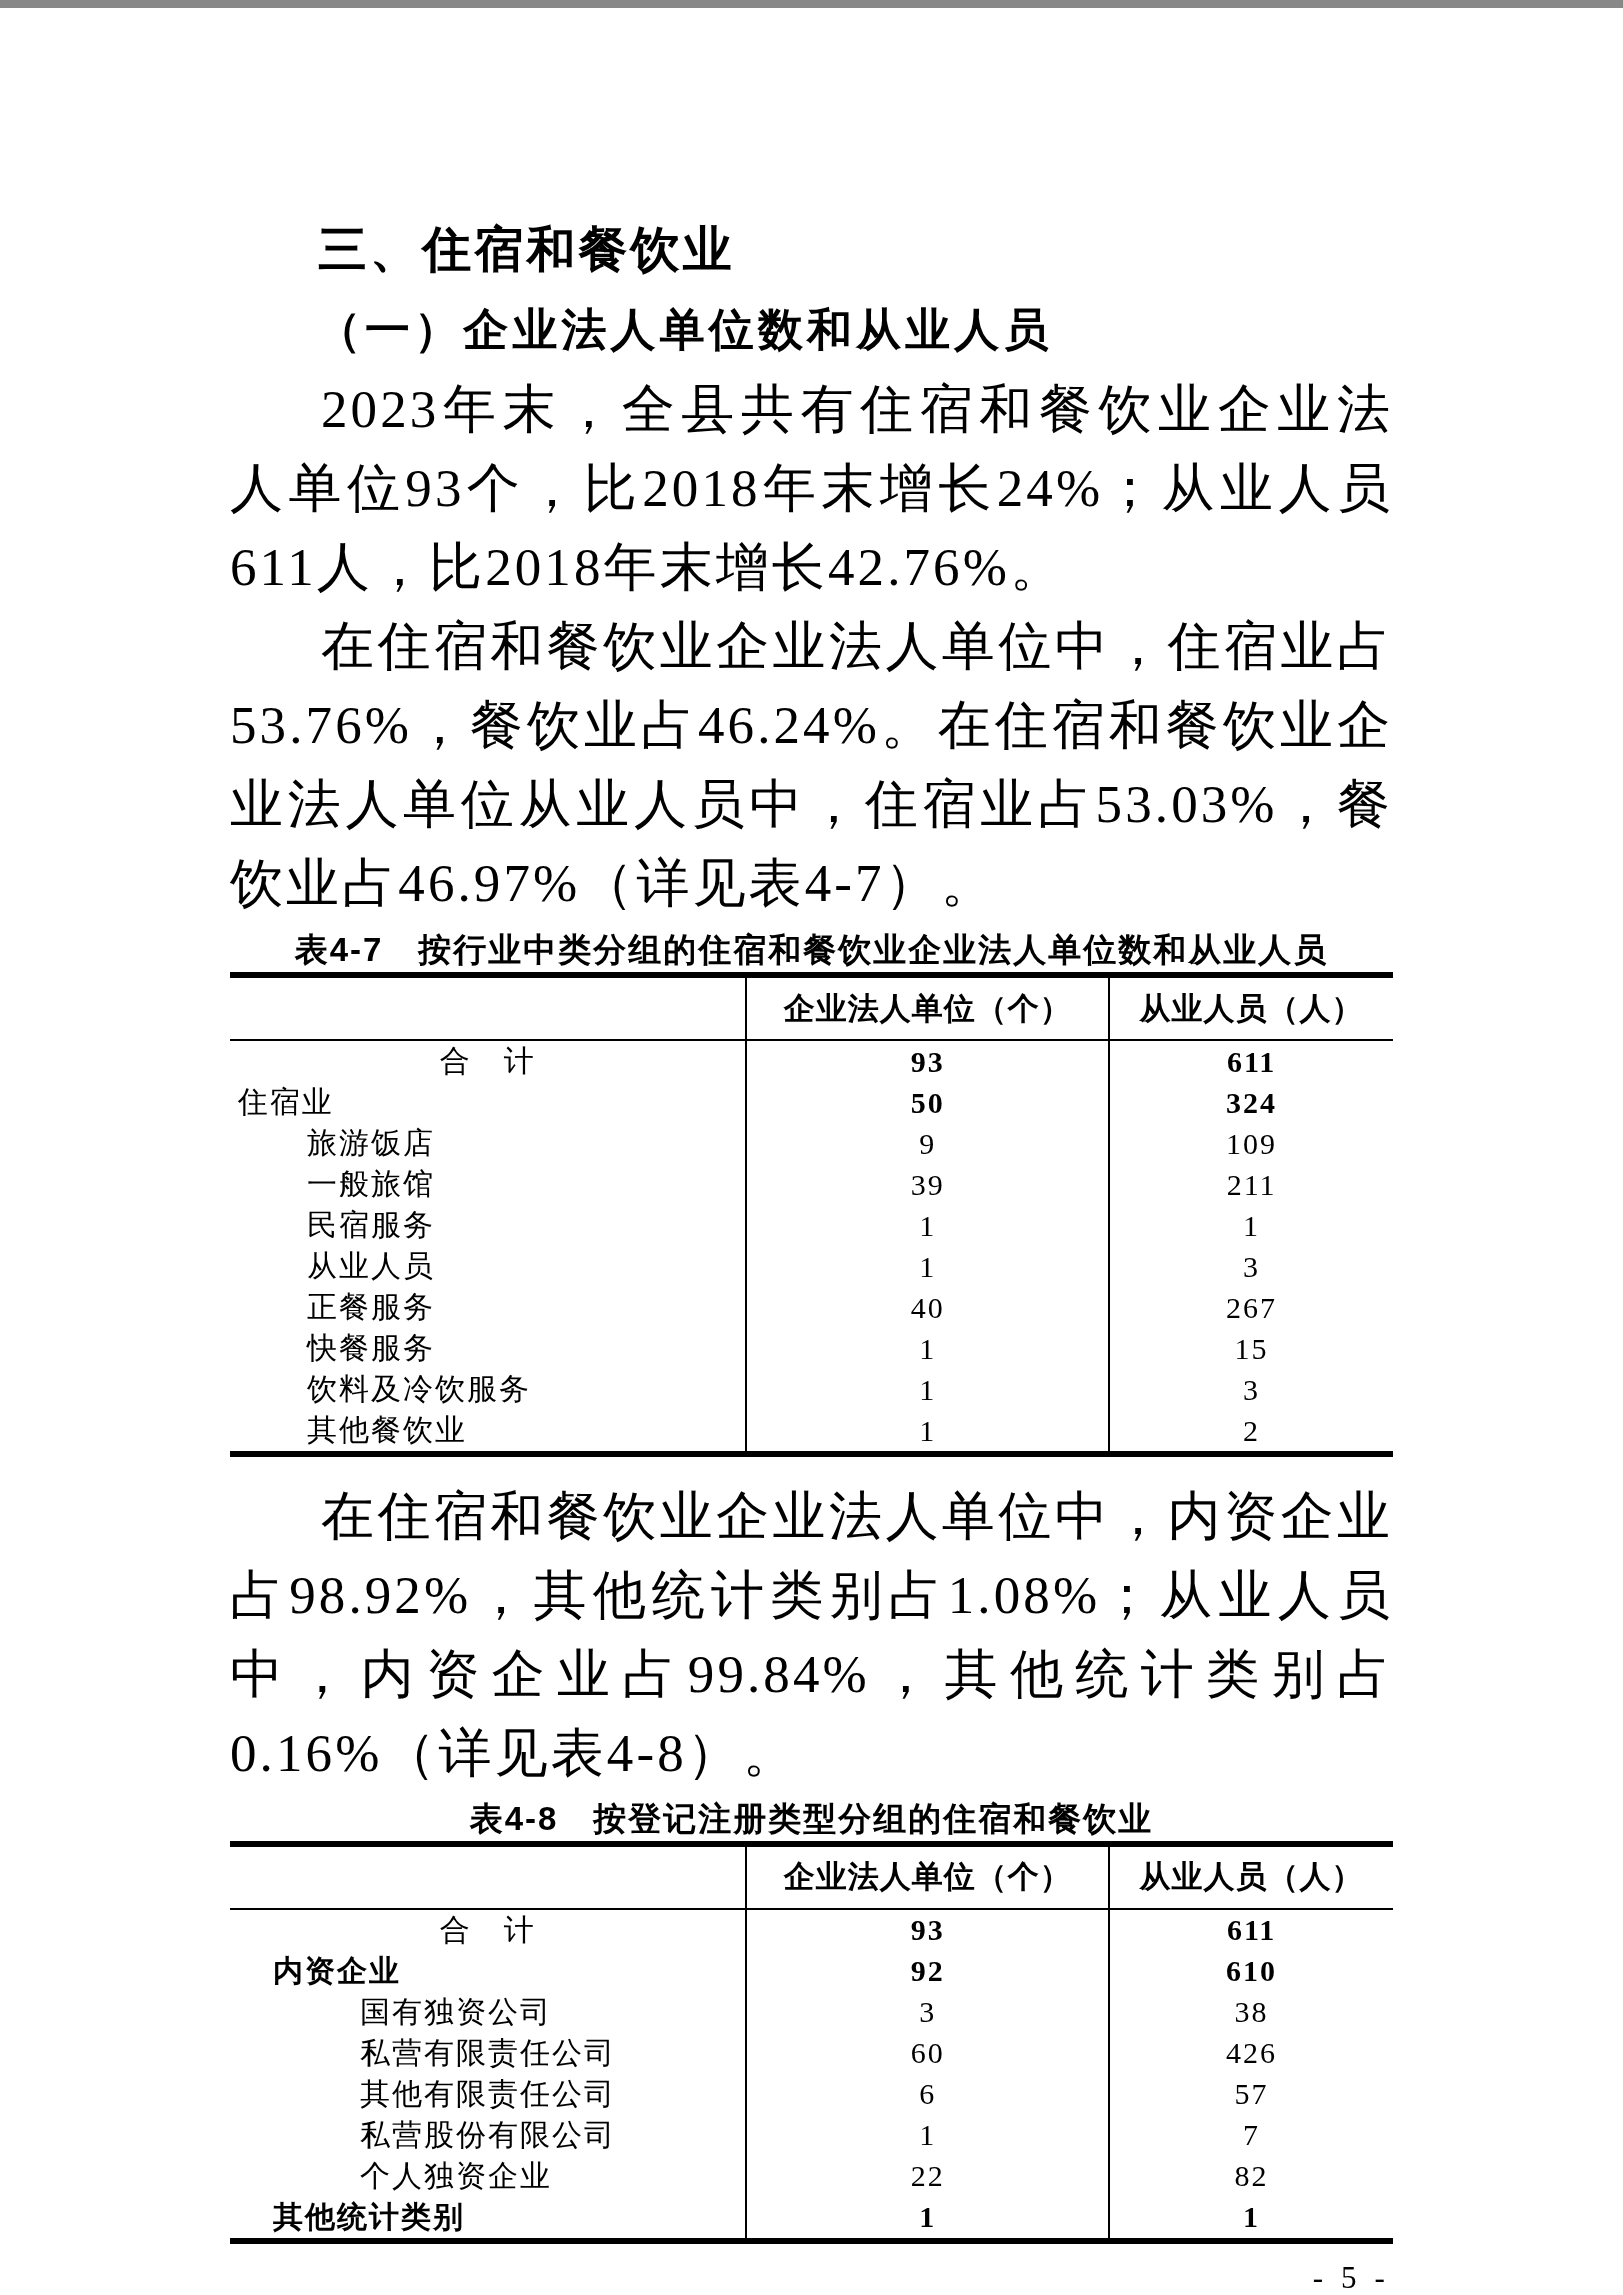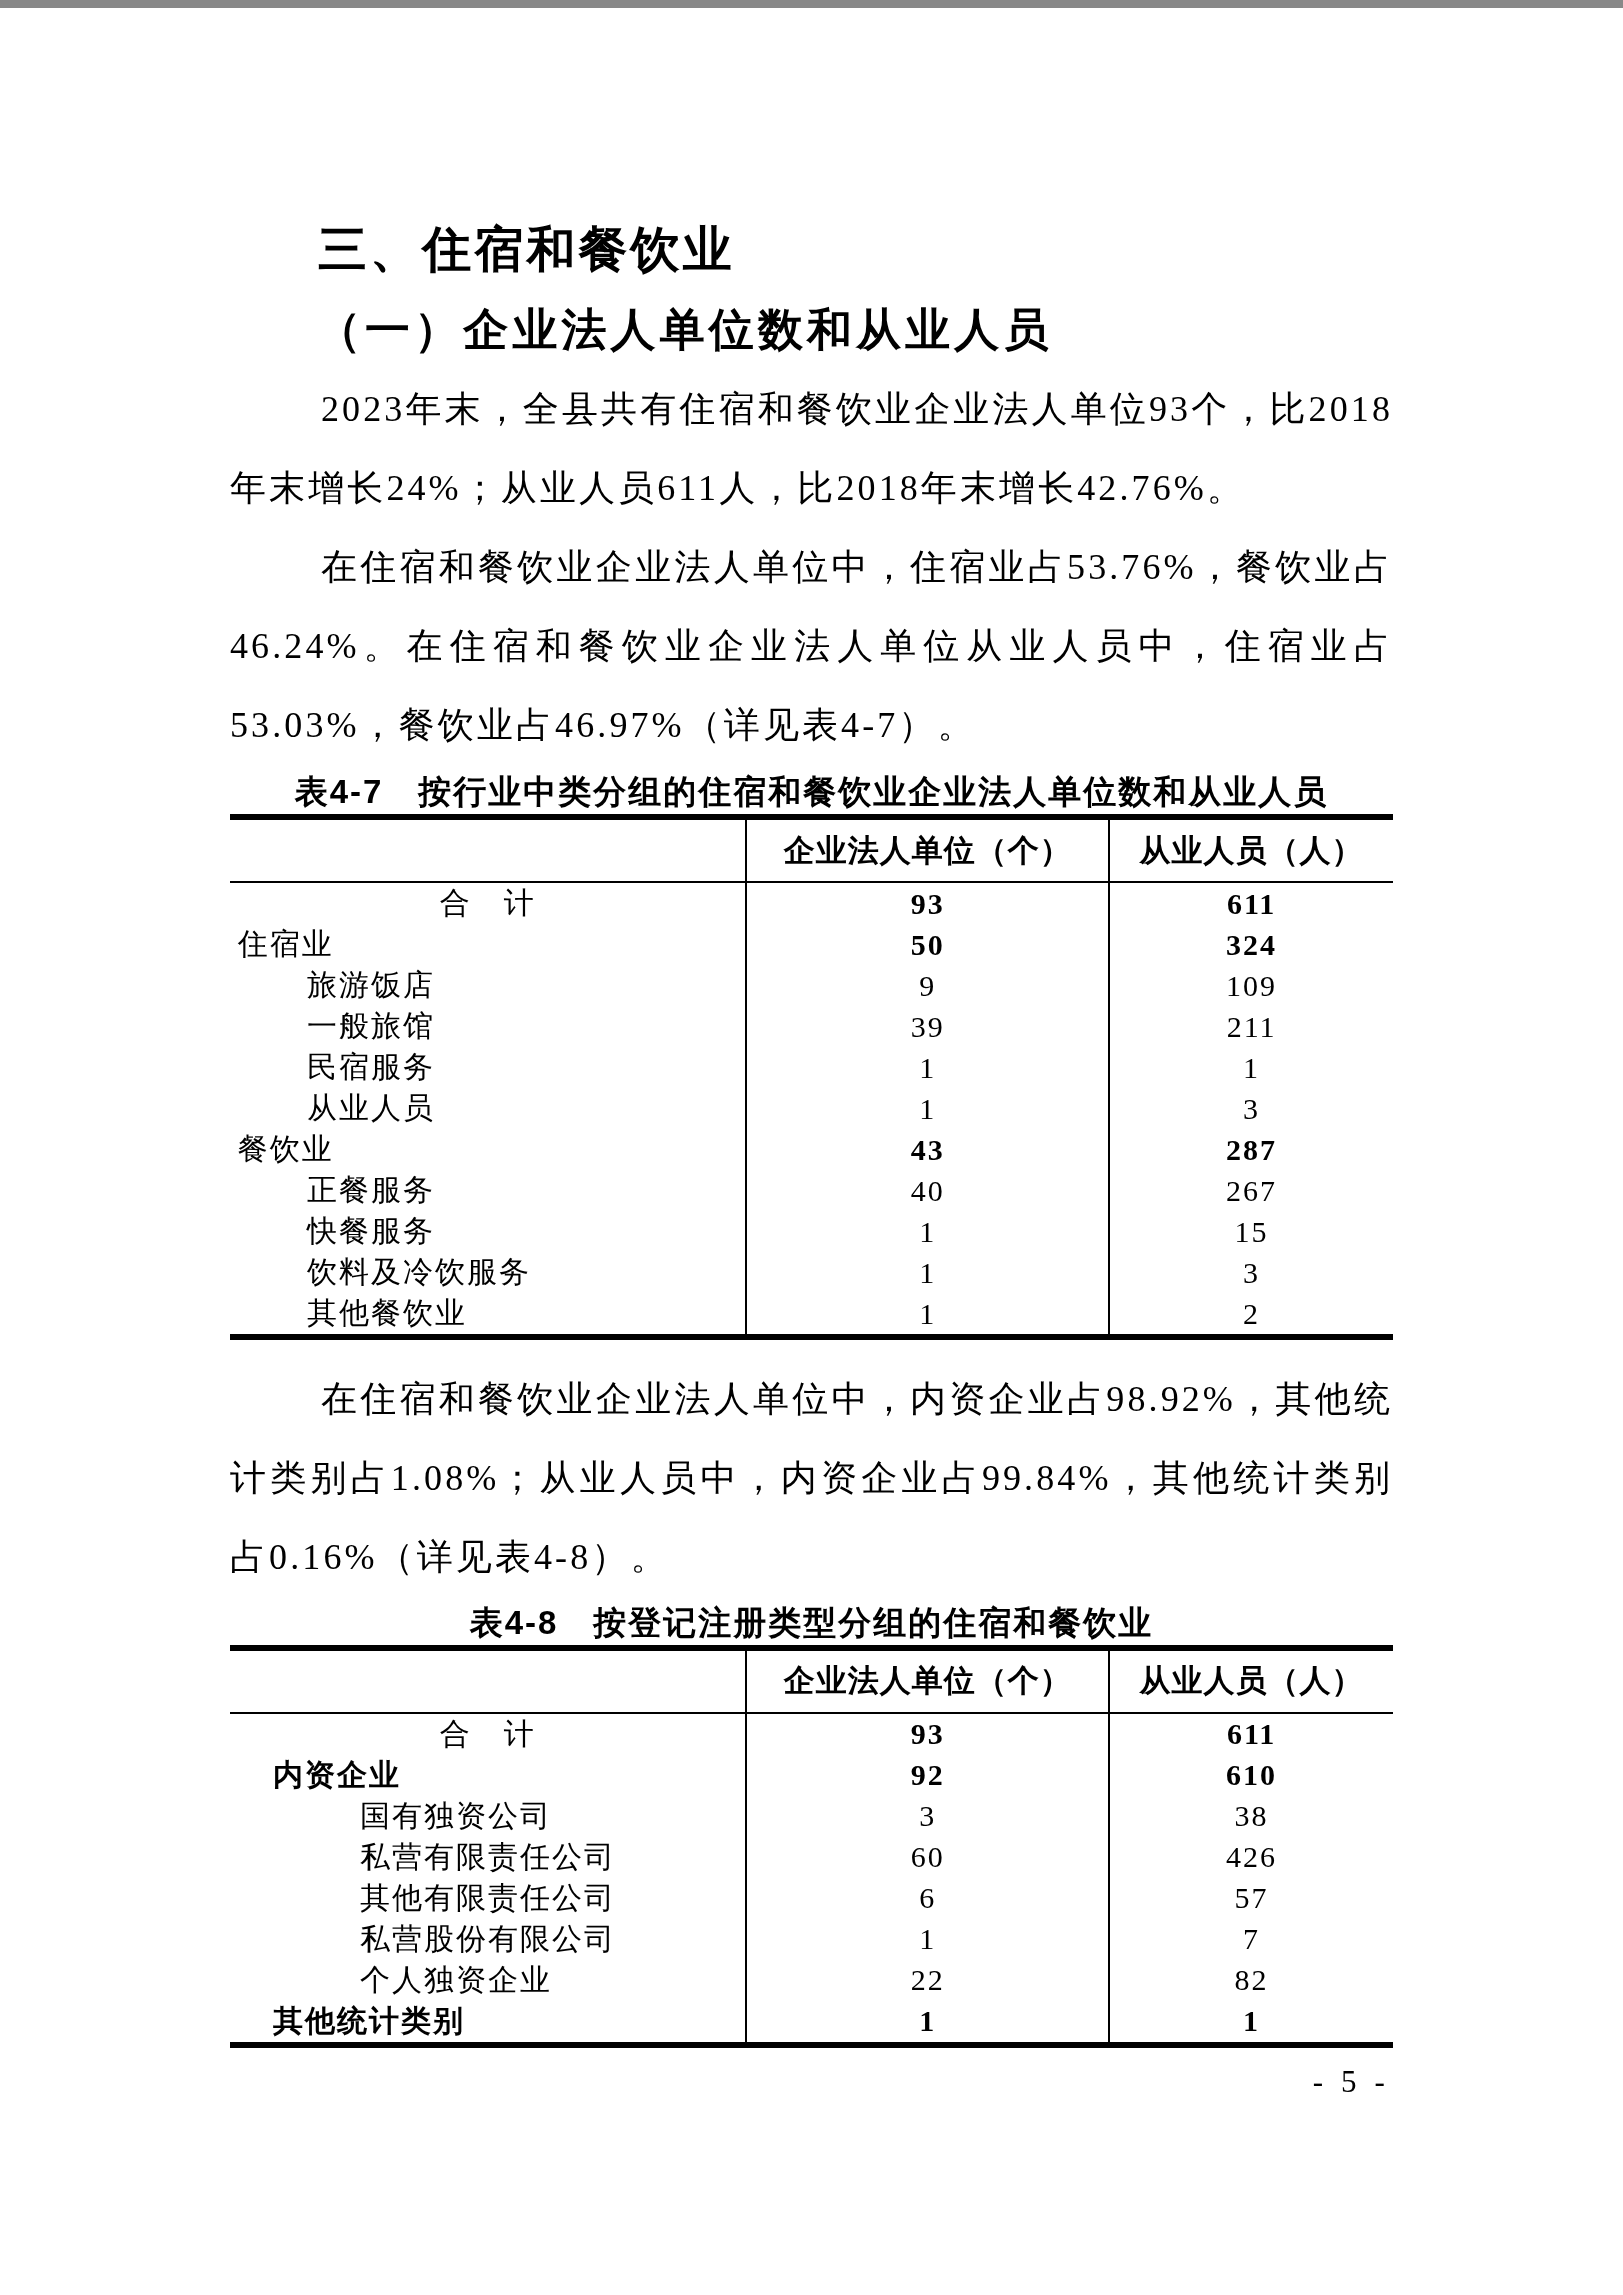--- a/index.html
+++ b/index.html
@@ -31,21 +31,21 @@
     padding-left: 86px;
     font-family: "Liberation Serif", "DejaVu Serif", serif;
     font-weight: 700;
     font-size: 45px;
     line-height: 79px;
     letter-spacing: 4.1px;
   }
 
   p.body-para {
     margin: 0;
-    font-size: 36px;
+    font-size: 53px;
     line-height: 79px;
     letter-spacing: 3.1px;
     text-align: justify;
     text-indent: 91px;
   }
   p.para-3 { margin-top: 20.4px; }
 
   .tbl-caption {
     margin-top: 5.1px;
     text-align: center;
@@ -159,25 +159,20 @@
       <tr>
         <td class="lbl lvl1">民宿服务</td>
         <td class="num v-div">1</td>
         <td class="num v-div">1</td>
       </tr>
       <tr>
         <td class="lbl lvl1">从业人员</td>
         <td class="num v-div">1</td>
         <td class="num v-div">3</td>
       </tr>
-      <tr class="bold-row">
-        <td class="lbl lvl0">餐饮业</td>
-        <td class="num v-div">43</td>
-        <td class="num v-div">287</td>
-      </tr>
       <tr>
         <td class="lbl lvl1">正餐服务</td>
         <td class="num v-div">40</td>
         <td class="num v-div">267</td>
       </tr>
       <tr>
         <td class="lbl lvl1">快餐服务</td>
         <td class="num v-div">1</td>
         <td class="num v-div">15</td>
       </tr>

